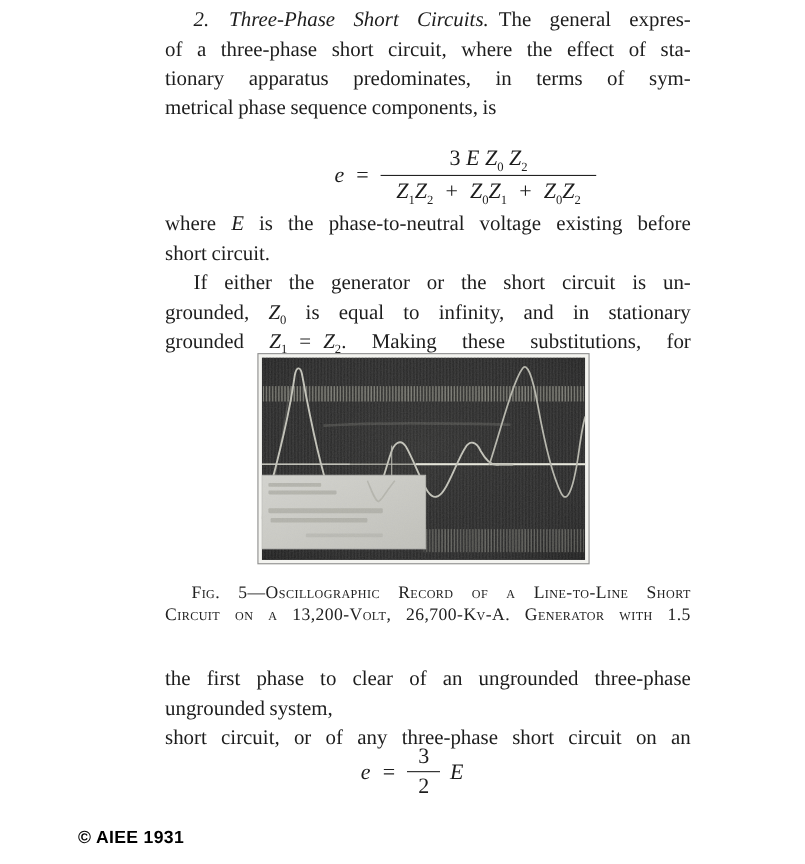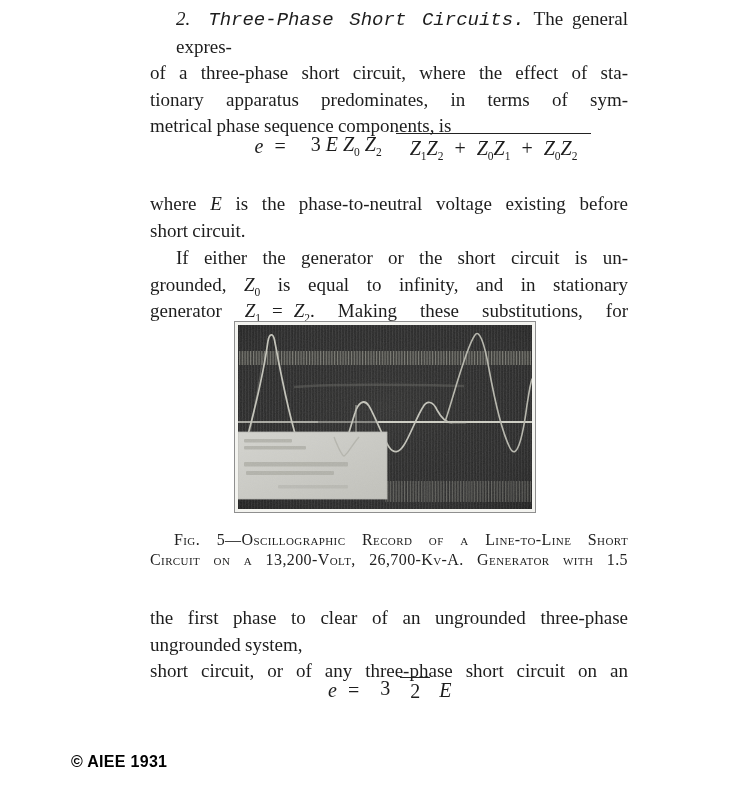--- a/index.html
+++ b/index.html
@@ -5,27 +5,27 @@
   html,body{margin:0;padding:0;background:#fff;}
   .page{position:relative;width:732px;height:785px;background:#ffffff;overflow:hidden;
         font-family:"Liberation Serif",serif;color:#1d1d1d;}
   .block{position:absolute;left:150px;width:478px;}
   .line{font-size:19px;line-height:26.5px;text-align:justify;text-align-last:justify;
         word-spacing:-0.5px;}
   .line.last{text-align-last:left;}
   .indent{padding-left:26px;}
   .it{font-style:italic;}
   .gapL{margin-right:18px;}
-  .gapS{margin-right:9px;font-family:Liberation Mono, monospace;}
+  .gapS{margin-right:9px;}
   .mi{font-style:italic;}
   sub.ms{font-size:11.5px;font-style:normal;line-height:0;}
   .formula{position:absolute;display:flex;align-items:center;font-size:20px;}
   .f1{left:150px;top:133px;width:478px;justify-content:center;padding-left:34px;}
   .meq{margin:0 11px;}
-  .frac{display:inline-flex;flex-direction:row;text-align:center;}
+  .frac{display:inline-flex;flex-direction:column;text-align:center;}
   .frac .num{padding:0 14px 3px;}
   .frac .den{border-top:1.6px solid #222;padding:3px 14px 0;}
   .plus{margin:0 11px;}
   .f2{left:328px;top:677px;}
   .f2 .num,.f2 .den{padding:0 10px 1px;}
   .f2 .den{padding-top:2px;}
   .f2 .rhs{margin-left:9px;}
   .figure{position:absolute;left:234px;top:321px;width:294px;height:184px;
           padding:3px;background:#f3f3ef;border:1px solid #8f8f8f;}
   .figure svg{display:block;}
@@ -58,21 +58,21 @@
   </div>
 
   <div class="block" style="top:191px">
     <div class="line"><span>where </span><span class="mi">E</span><span> is the phase-to-neutral voltage existing before</span></div>
     <div class="line last">short circuit.</div>
   </div>
 
   <div class="block" style="top:245px">
     <div class="line indent">If either the generator or the short circuit is un-</div>
     <div class="line"><span>grounded, </span><span class="mi">Z</span><sub class="ms">0</sub><span> is equal to infinity, and in stationary</span></div>
-    <div class="line"><span>generator </span><span class="mi">Z</span><sub class="ms">1</sub><span class="meq">=</span><span class="mi">Z</span><sub class="ms">2</sub><span>.  Making these substitutions, for</span></div>
+    <div class="line"><span>grounded </span><span class="mi">Z</span><sub class="ms">1</sub><span class="meq">=</span><span class="mi">Z</span><sub class="ms">2</sub><span>.  Making these substitutions, for</span></div>
   </div>
 
   <div class="figure">
     <svg width="294" height="184" viewBox="0 0 294 184" xmlns="http://www.w3.org/2000/svg">
       <defs>
         <pattern id="vs" width="3" height="10" patternUnits="userSpaceOnUse">
           <rect x="1" width="1.1" height="10" fill="#3a3a3a"></rect>
         </pattern>
         <pattern id="vsb" width="2.8" height="16" patternUnits="userSpaceOnUse">
           <rect x="0.9" width="1.2" height="16" fill="#93938a"></rect>

